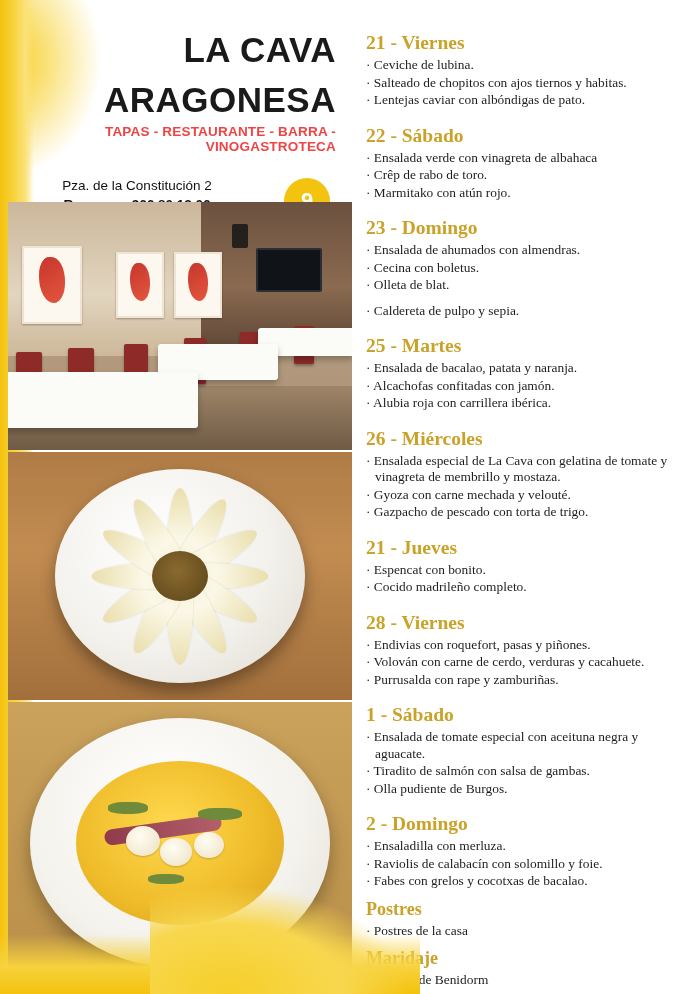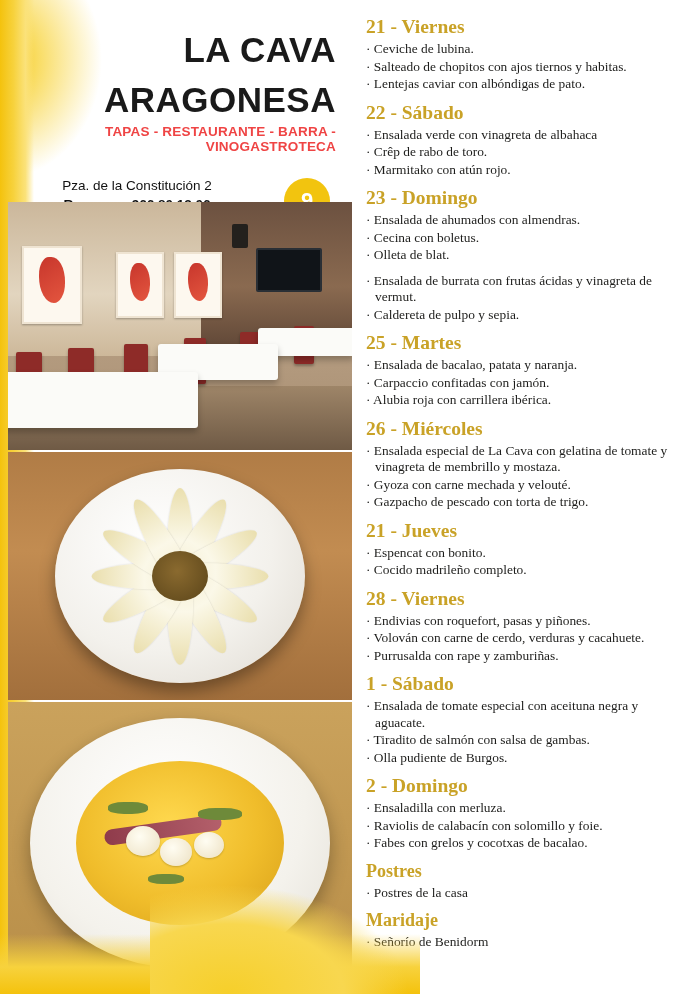--- a/index.html
+++ b/index.html
@@ -242,21 +242,21 @@
     left: 366px; top: 16px;
     width: 318px;
     z-index: 2;
   }
   .day-title {
     font-family: "Liberation Serif", serif;
     font-weight: bold;
     color: #c9a227;
     font-size: 19.5px;
     line-height: 22px;
-    margin: 0 0 3px 0;
+    margin: 16px 0 3px 0;
   }
   .day-block { margin-bottom: 9px; }
   .dish {
     font-family: "Liberation Serif", serif;
     font-size: 13.4px;
     line-height: 16.5px;
     color: #1d1d1b;
     margin: 0 0 1px 0;
     padding-left: 9px;
     text-indent: -9px;
@@ -376,27 +376,26 @@
         <div class="dish">· Crêp de rabo de toro.</div>
         <div class="dish">· Marmitako con atún rojo.</div>
       </div>
       <div class="day-block">
         <div class="day-title">23 - Domingo</div>
         <div class="dish">· Ensalada de ahumados con almendras.</div>
         <div class="dish">· Cecina con boletus.</div>
         <div class="dish">· Olleta de blat.</div>
       </div>
       <div class="day-block">
-        <div class="dish">· Ensalada de burrata con frutas ácidas y vinagreta de vermut.</div>
         <div class="dish">· Caldereta de pulpo y sepia.</div>
       </div>
       <div class="day-block">
         <div class="day-title">25 - Martes</div>
         <div class="dish">· Ensalada de bacalao, patata y naranja.</div>
-        <div class="dish">· Carpaccio confitadas con jamón.</div>
+        <div class="dish">· Alcachofas confitadas con jamón.</div>
         <div class="dish">· Alubia roja con carrillera ibérica.</div>
       </div>
       <div class="day-block">
         <div class="day-title">26 - Miércoles</div>
         <div class="dish">· Ensalada especial de La Cava con gelatina de tomate y vinagreta de membrillo y mostaza.</div>
         <div class="dish">· Gyoza con carne mechada y velouté.</div>
         <div class="dish">· Gazpacho de pescado con torta de trigo.</div>
       </div>
       <div class="day-block">
         <div class="day-title">21 - Jueves</div>

